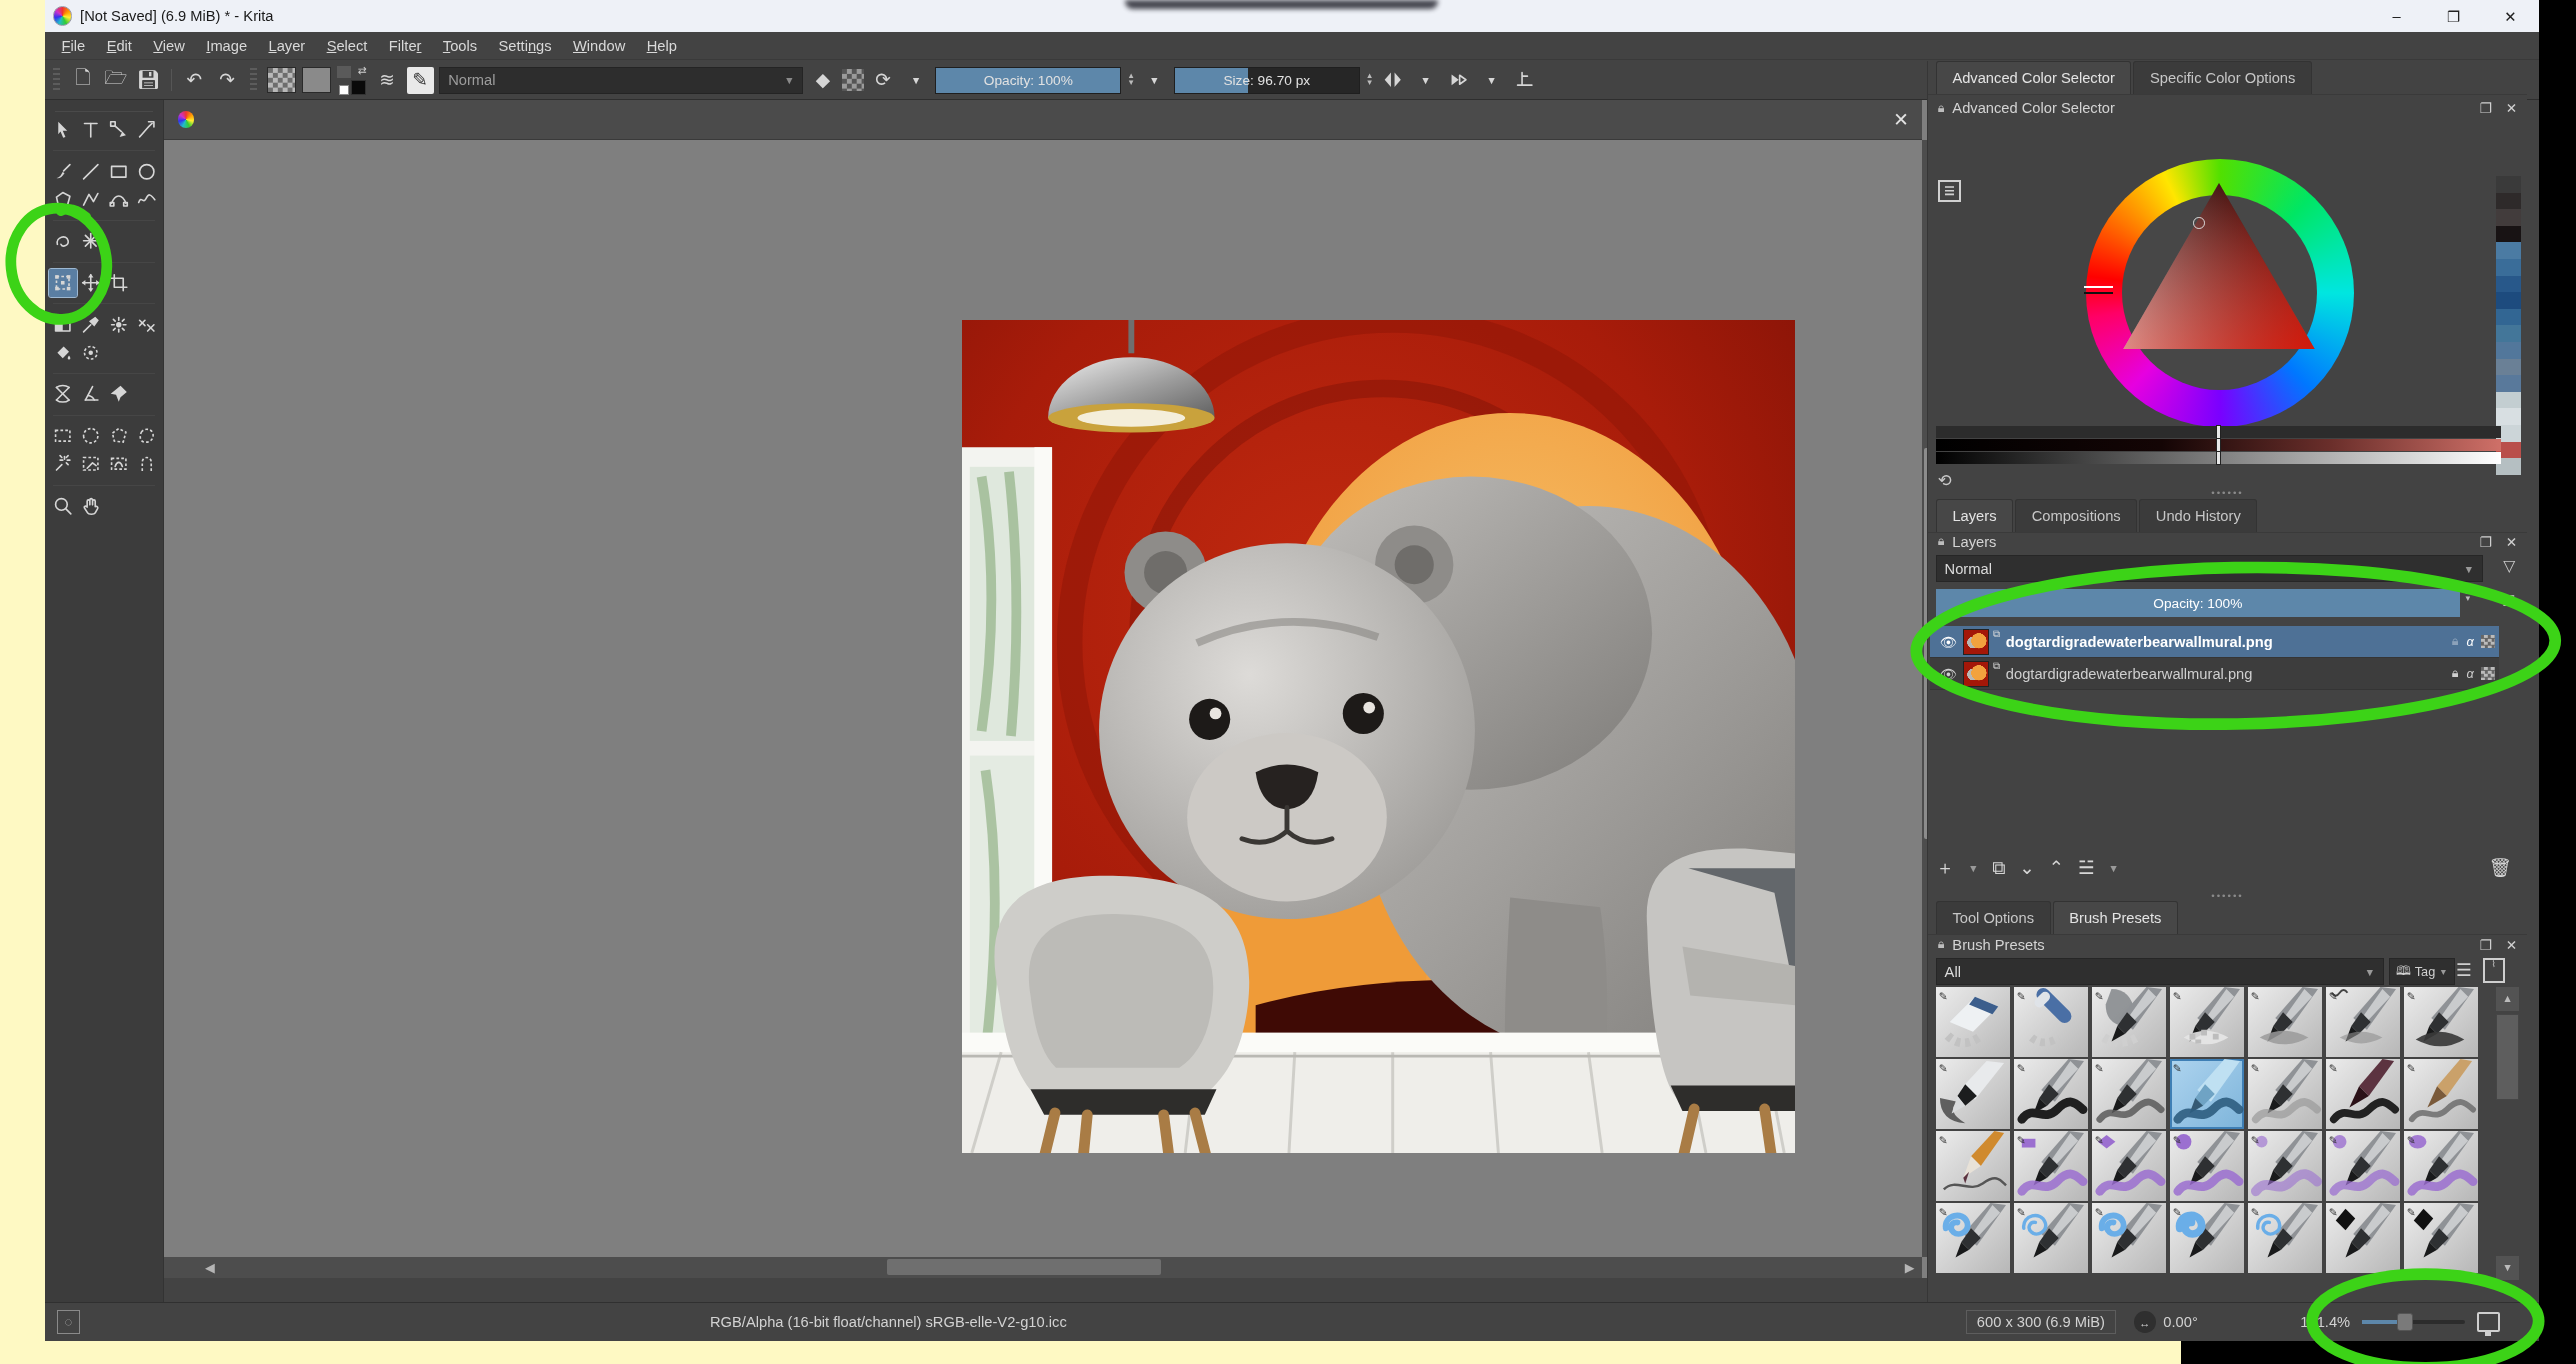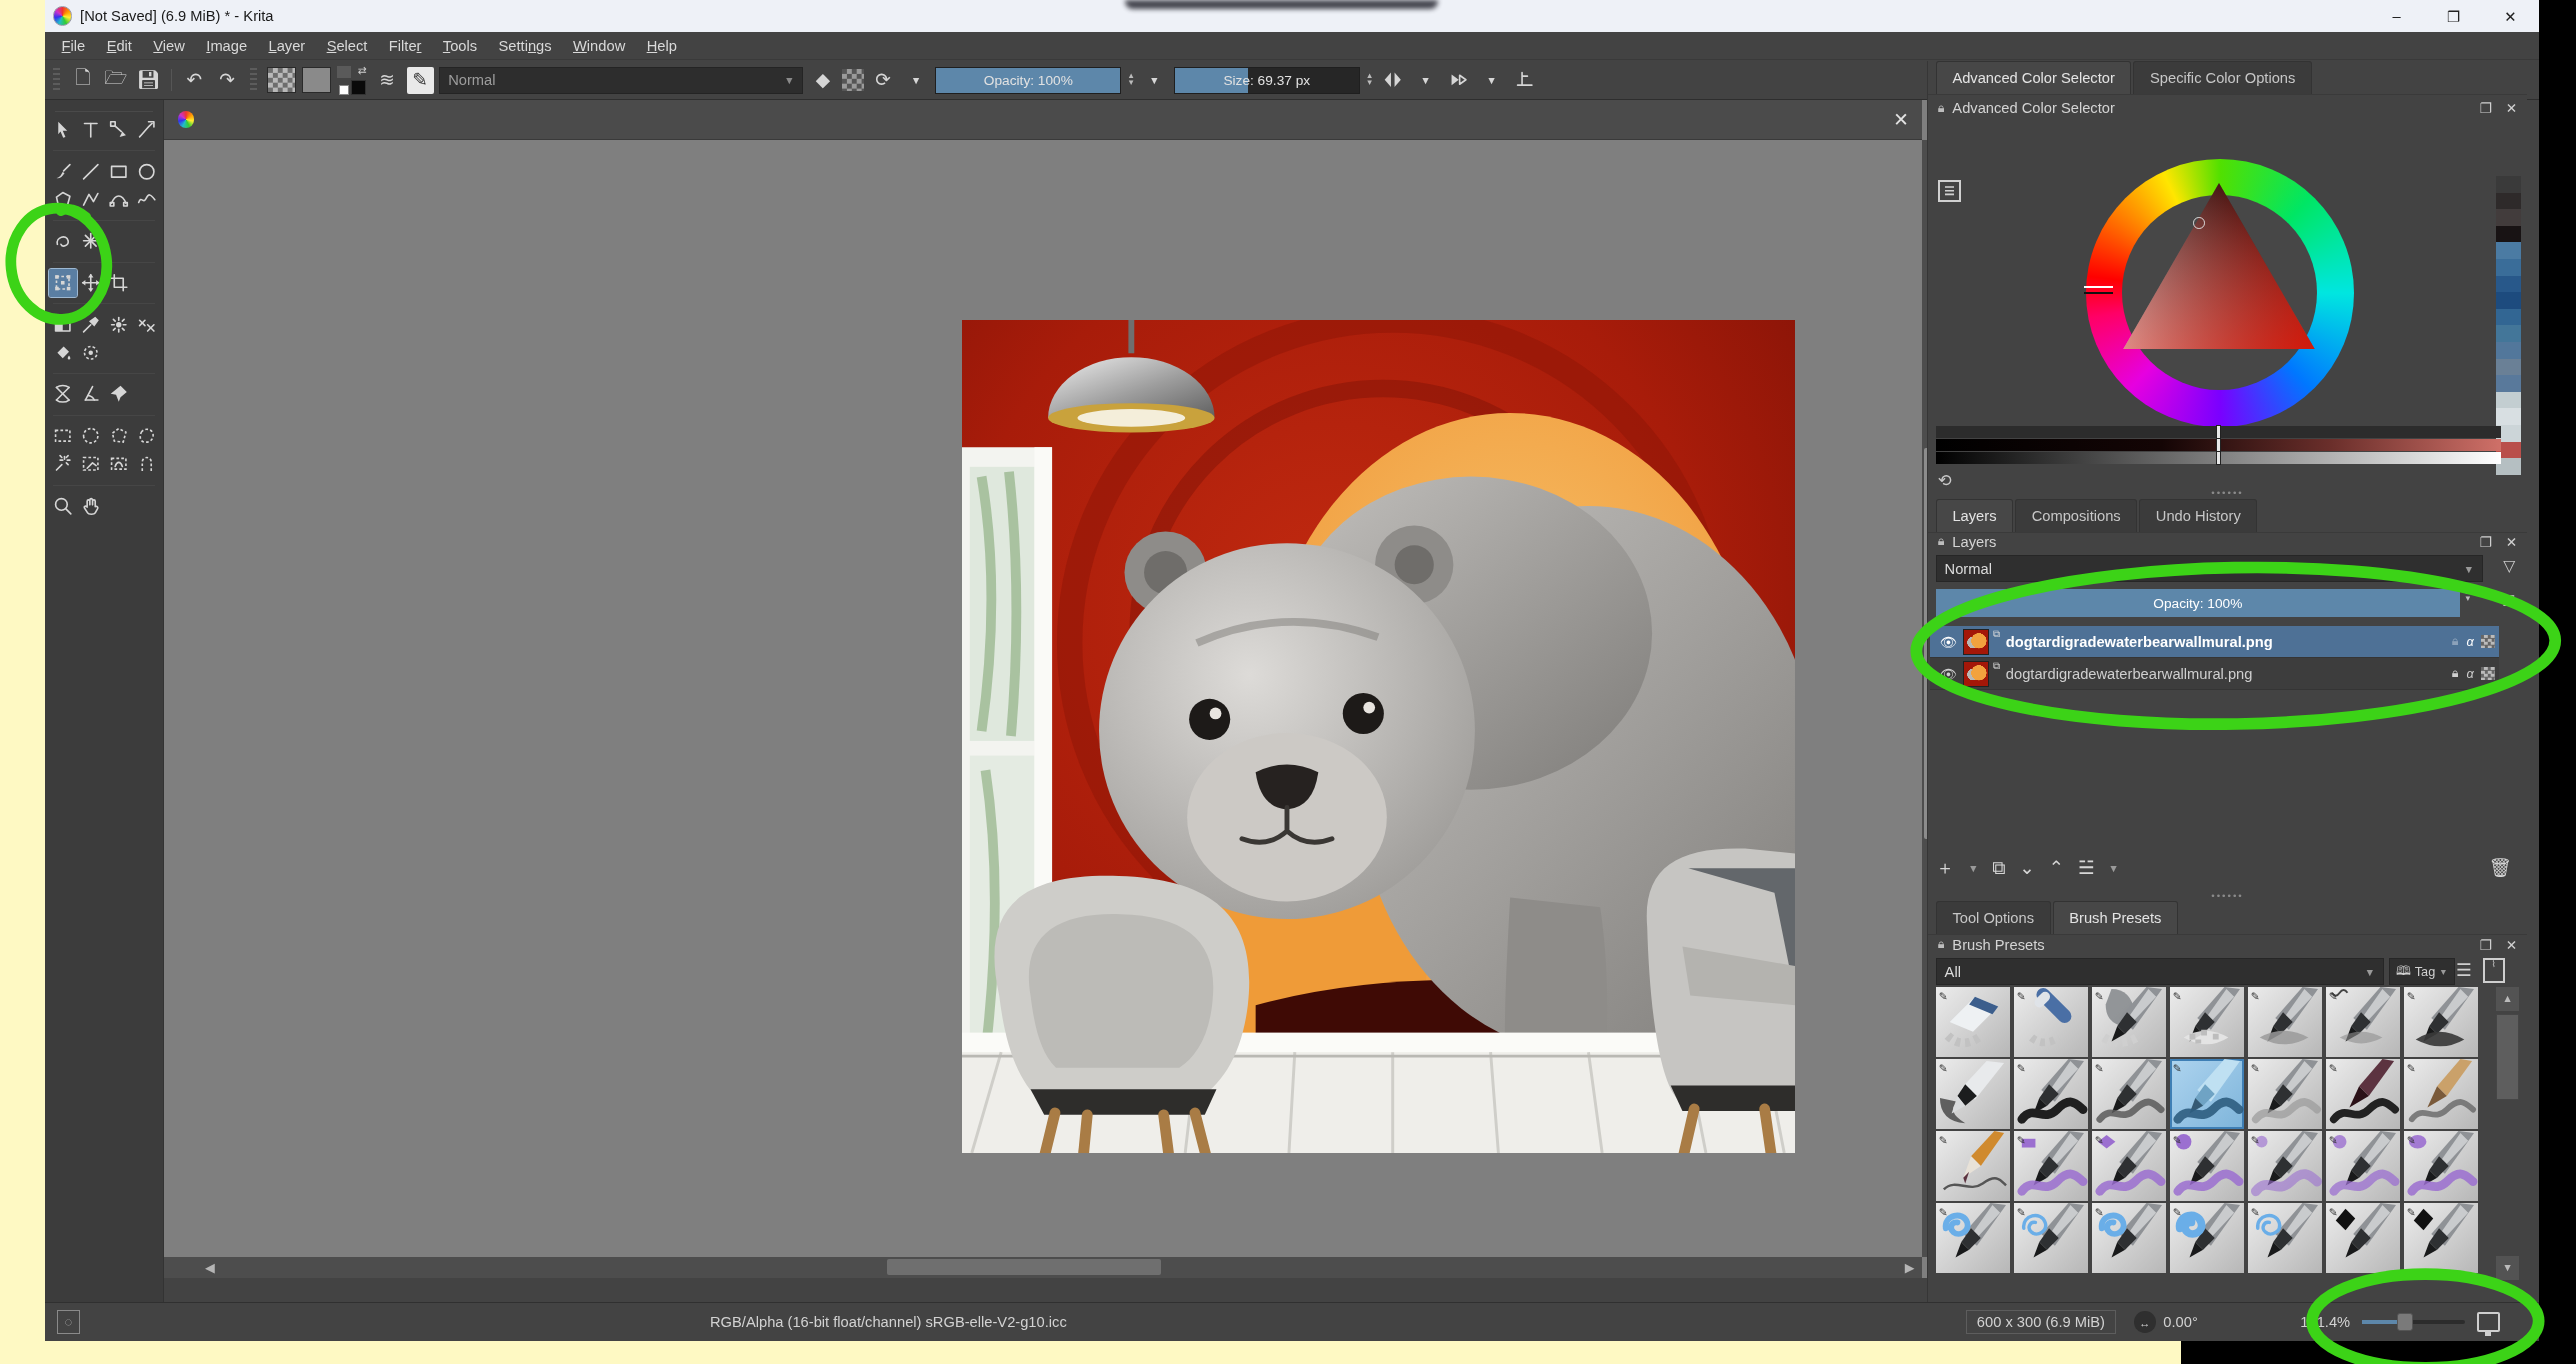--- a/index.html
+++ b/index.html
@@ -239,21 +239,21 @@
         <div class="fill" style="width:100%"></div>
           <span>Opacity: 100%</span>
       </div>
       <div class="spin">
           <span>▲</span>
           <span>▼</span>
         </div>
       <div class="tb-ico" style="font-size:10.7px">▼</div>
       <div class="tslider" style="width:186px">
         <div class="fill" style="width:40%"></div>
-          <span>Size: 69.37 px</span>
+          <span>Size: 96.70 px</span>
       </div>
       <div class="spin">
           <span>▲</span>
           <span>▼</span>
         </div>
       <div class="tb-ico">
         <svg viewBox="0 0 24 24" width="21.5" height="21.5">
             <path class="fl" d="M10 4 V20 L3 12 Z"></path>
             <path class="fl" d="M14 4 V20 L21 12 Z"></path>
           </svg>

